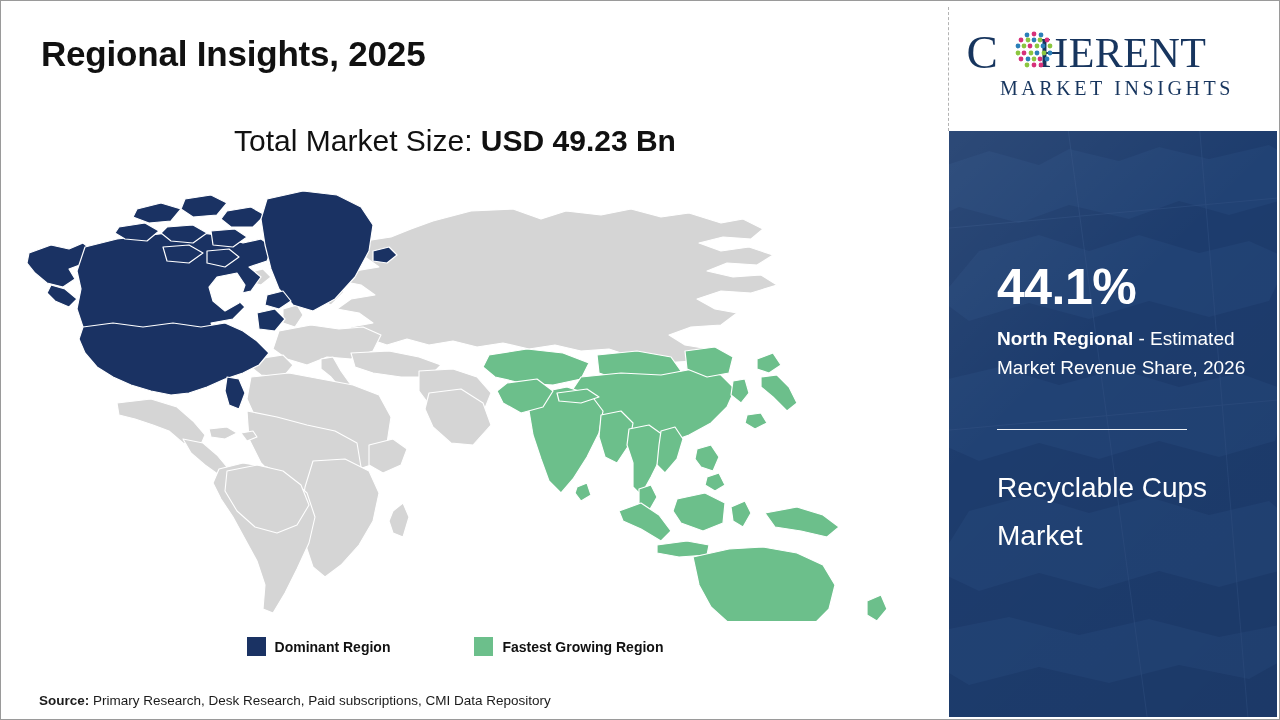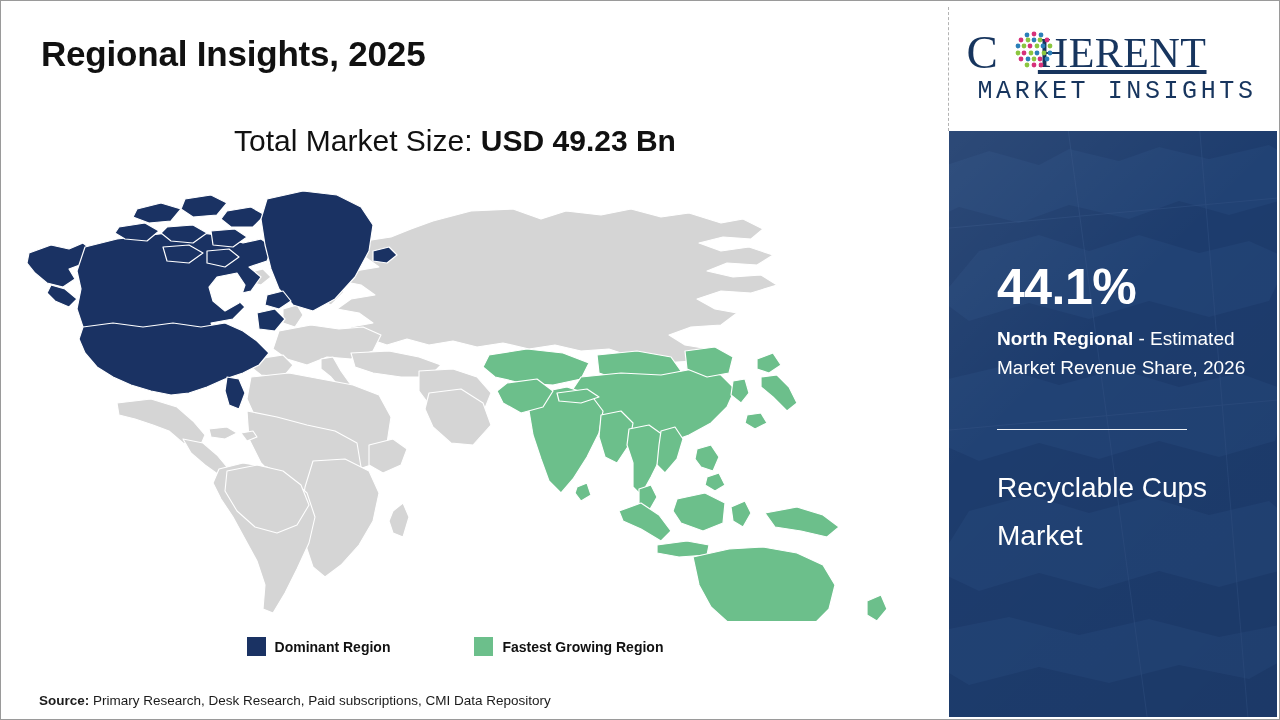--- a/index.html
+++ b/index.html
@@ -147,37 +147,36 @@
   }
   .logo-rest {
     font-family: "Liberation Serif", serif;
     font-size: 42px;
     color: #17355e;
     line-height: 1;
     letter-spacing: 0.5px;
     margin-left: 2px;
     position: relative;
     top: 1px;
-    text-decoration: underline;
   }
   #logo-globe {
     position: absolute;
     left: 45px;
     top: 4px;
     width: 44px;
     height: 44px;
   }
   #logo-tagline {
     position: absolute;
     left: 1px;
     top: 53px;
     width: 299px;
     text-align: center;
-    font-family: Liberation Mono, monospace;
-    font-size: 25px;
+    font-family: Liberation Serif, serif;
+    font-size: 20px;
     color: #17355e;
     letter-spacing: 3.6px;
     white-space: nowrap;
   }
 
   
   #right-panel {
     position: absolute;
     left: 948px;
     top: 130px;

